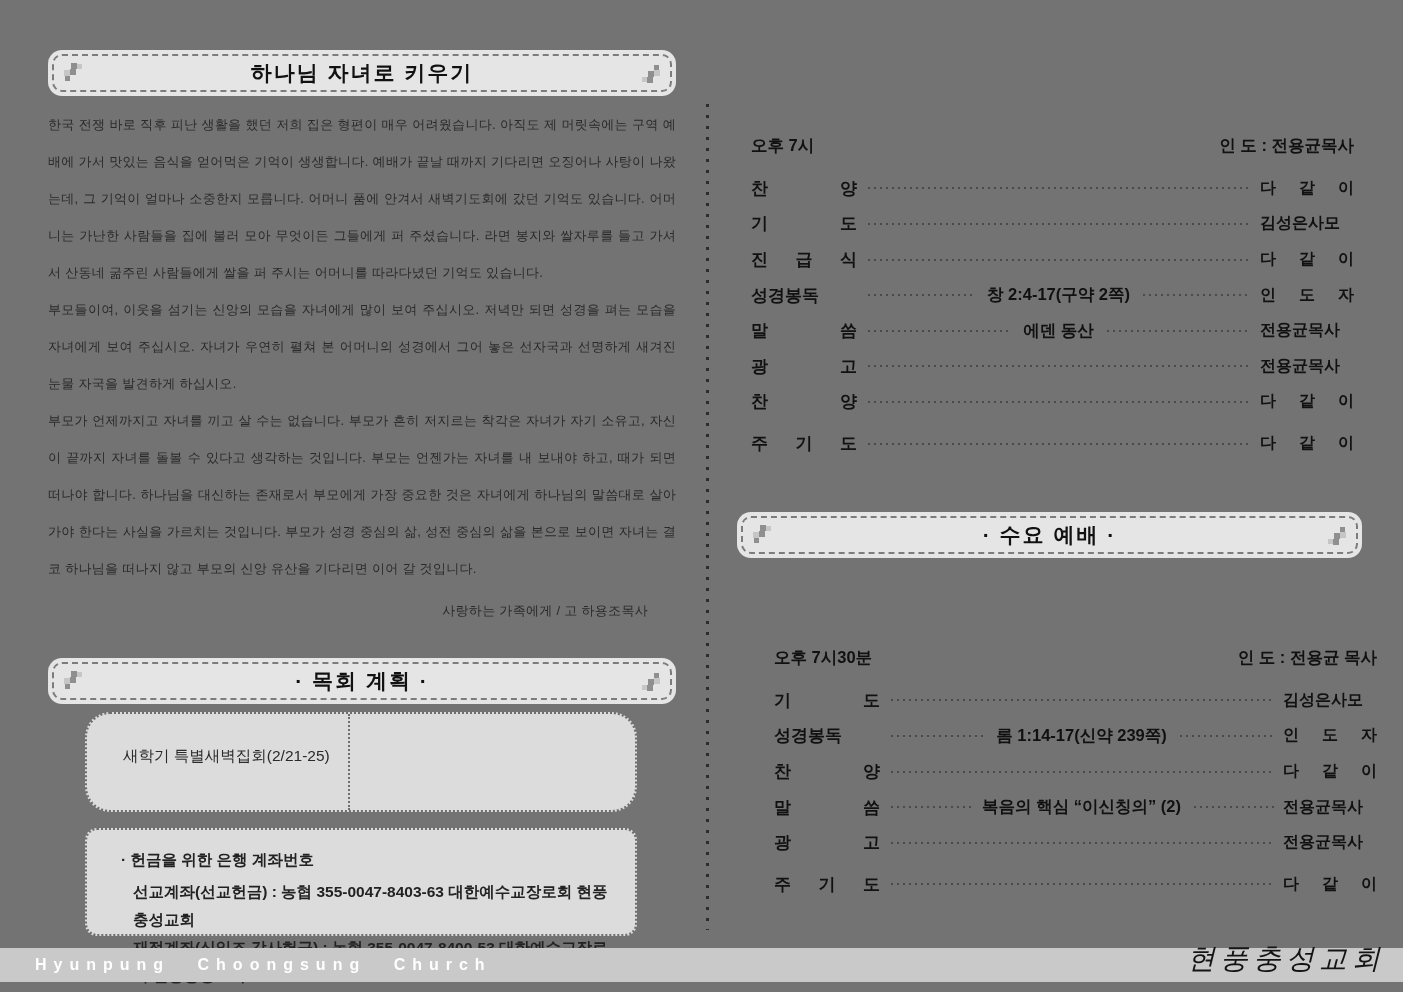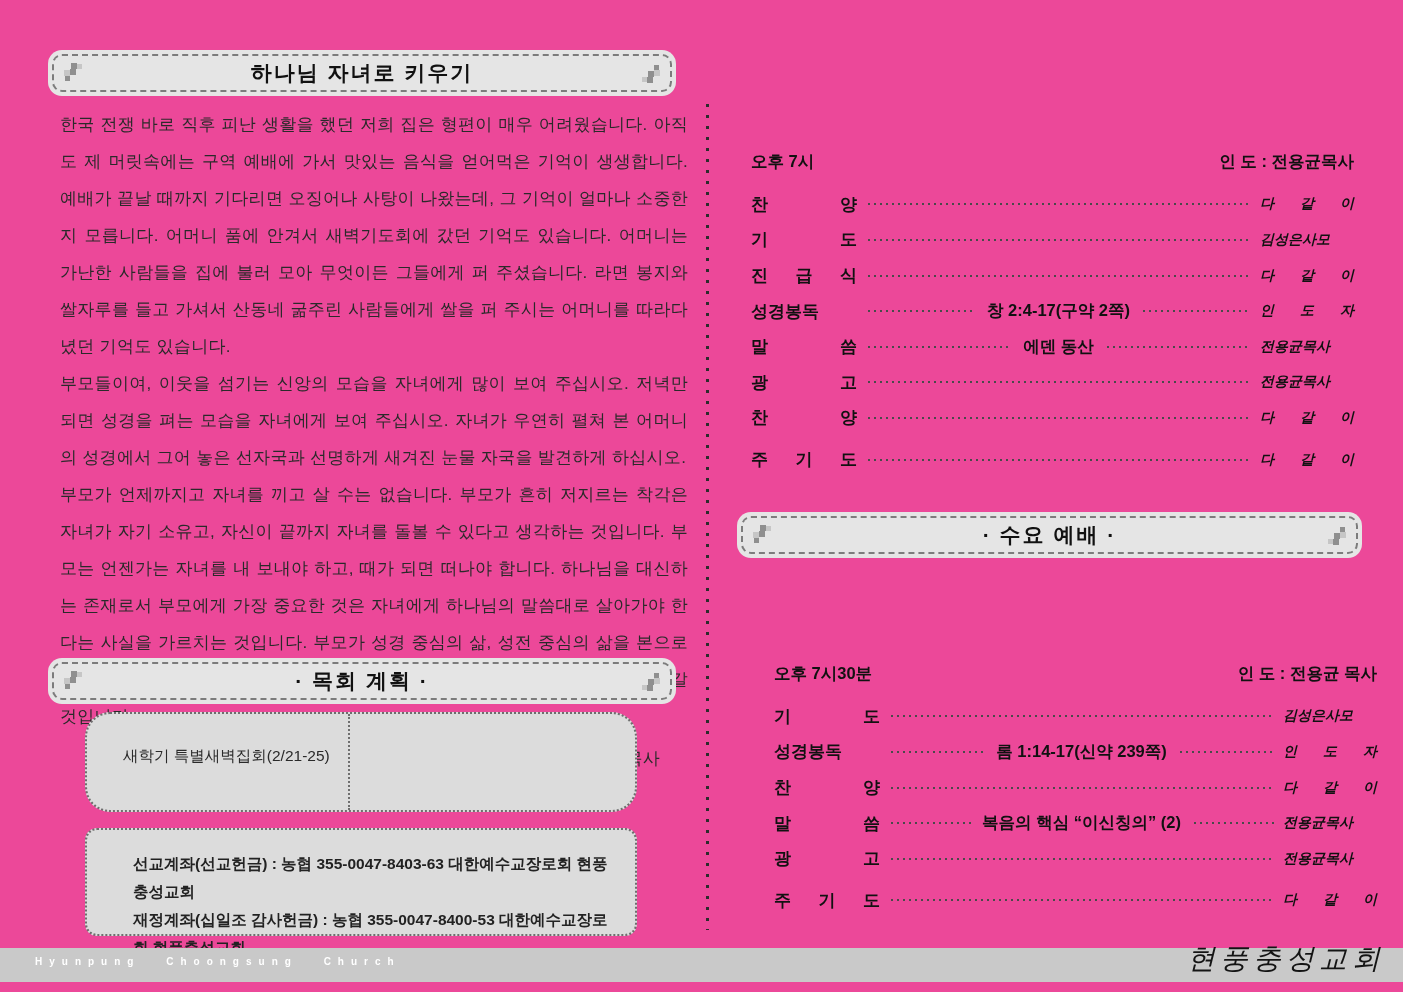--- a/index.html
+++ b/index.html
@@ -1,31 +1,31 @@
 <!DOCTYPE html>
 <html><head>
 <meta charset="utf-8">
 <style>
   * { margin: 0; padding: 0; box-sizing: border-box; }
   html, body { background: #ffffff; }
   body { font-family: "Liberation Sans", "DejaVu Sans", sans-serif; color: #1f1f1f; }
-  .page { position: relative; width: 1403px; height: 992px; background: #ec4899; overflow: hidden; }
+  .page { position: relative; width: 1403px; height: 992px; background: #737373; overflow: hidden; }
 
   
   .hdr { position: absolute; background: #e5e5e5; border-radius: 14px; padding: 4px; }
   .hdr-inner { position: relative; width: 100%; height: 100%; border: 2px dashed #7c7c7c;
                border-radius: 10px; display: flex; align-items: center; justify-content: center; }
   .hdr-title { font-size: 21px; font-weight: bold; letter-spacing: 2px; color: #111; }
   .px-corner { position: absolute; width: 20px; height: 20px; }
   .px-corner.tl { left: 10px; top: 7px; }
   .px-corner.br { right: 10px; bottom: 7px; transform: rotate(180deg); }
 
   
-  .article-body { position: absolute; left: 60px; top: 106px; width: 628px;
-                  font-size: 17px; line-height: 37px; text-align: justify;
+  .article-body { position: absolute; left: 48px; top: 106px; width: 628px;
+                  font-size: 13px; line-height: 37px; text-align: justify;
                   letter-spacing: 0.3px; color: #2a2a2a; }
   .article-body p { margin: 0; }
   .signature { margin-top: 5px; text-align: right; padding-right: 28px; }
 
   
   .dotbox { position: absolute; background: #dcdcdc; border: 2px dotted #6e6e6e; border-radius: 12px; }
   .plan-box { display: flex; border-radius: 25px; }
   .plan-cell-l { width: 48%; border-right: 2px dotted #6e6e6e; padding: 32px 10px 0 36px;
                  font-size: 15.5px; font-weight: 500; color: #2a2a2a; }
   .plan-cell-r { flex: 1; }
@@ -34,35 +34,35 @@
   .bank-line { padding-left: 12px; line-height: 28px; }
 
   
   .col-divider { position: absolute; left: 705px; top: 100px; width: 5px; height: 830px;
                  background-image: radial-gradient(circle, #2c2c2c 1.7px, transparent 2px);
                  background-size: 5px 11px; background-repeat: repeat-y; background-position: center top; }
 
   
   .svc-body { position: absolute; display: flex; flex-direction: column; }
   .svc-row { display: flex; align-items: center; height: 35.6px; padding: 0 10px 0 14px; }
-  .svc-row.time-row { margin-bottom: 7px; justify-content: space-between; margin-top: 16px; }
+  .svc-row.time-row { margin-bottom: 7px; justify-content: space-between; }
   .svc-row.last { margin-top: 6px; }
   .time-label, .lead-label { font-size: 16.5px; font-weight: bold; color: #111; }
   .lbl { flex: none; width: 106px; font-size: 17px; font-weight: bold; color: #111;
          text-align: justify; text-align-last: justify; }
-  .nm { flex: none; width: 94px; font-size: 14px; font-weight: bold; color: #111;
-        text-align: justify; text-align-last: justify; font-style: italic; }
+  .nm { flex: none; width: 94px; font-size: 16px; font-weight: bold; color: #111;
+        text-align: justify; text-align-last: justify; }
   .leader { flex: 1 1 auto; height: 16px; margin: 0 9px;
             background-image: radial-gradient(circle, #4a4a4a 1.15px, transparent 1.4px);
             background-size: 6px 16px; background-repeat: repeat-x; background-position: left center; }
   .ctr { flex: none; font-size: 16.5px; font-weight: bold; white-space: nowrap; color: #111; padding: 0 2px; }
 
   
   .footer-bar { position: absolute; left: 0; top: 948px; width: 1403px; height: 34px; background: #c9c9c9; }
-  .footer-en { position: absolute; left: 35px; top: 956px; color: #ffffff; font-size: 10px;
+  .footer-en { position: absolute; left: 35px; top: 956px; color: #ffffff; font-size: 16px;
                font-weight: bold; letter-spacing: 7px; word-spacing: 16px; }
   .footer-kr { position: absolute; right: 18px; top: 940px; color: #141414; font-size: 28px;
                letter-spacing: 5px; font-family: "Liberation Serif", "DejaVu Serif", serif;
                font-style: italic; }
 </style>
 </head>
 <body>
 
 <div class="page">
 
@@ -120,20 +120,21 @@
       <span class="hdr-title">·  목회 계획  ·</span>
     </div>
   </div>
 
   <div class="dotbox plan-box" style="left:85px; top:712px; width:552px; height:100px;">
     <div class="plan-cell-l">새학기 특별새벽집회(2/21-25)</div>
     <div class="plan-cell-r"></div>
   </div>
 
   <div class="dotbox bank-box" style="left:85px; top:828px; width:552px; height:108px;">
+    <div class="bank-heading">· 헌금을 위한 은행 계좌번호</div>
     <div class="bank-line">선교계좌(선교헌금) : 농협 355-0047-8403-63 대한예수교장로회 현풍충성교회</div>
     <div class="bank-line">재정계좌(십일조 감사헌금) : 농협 355-0047-8400-53 대한예수교장로회 현풍충성교회</div>
   </div>
 
   <div class="col-divider"></div>
 
 
   <div class="svc-body" style="left:737px; top:128px; width:627px;">
     <div class="svc-row time-row">
       <span class="time-label">오후 7시</span>

